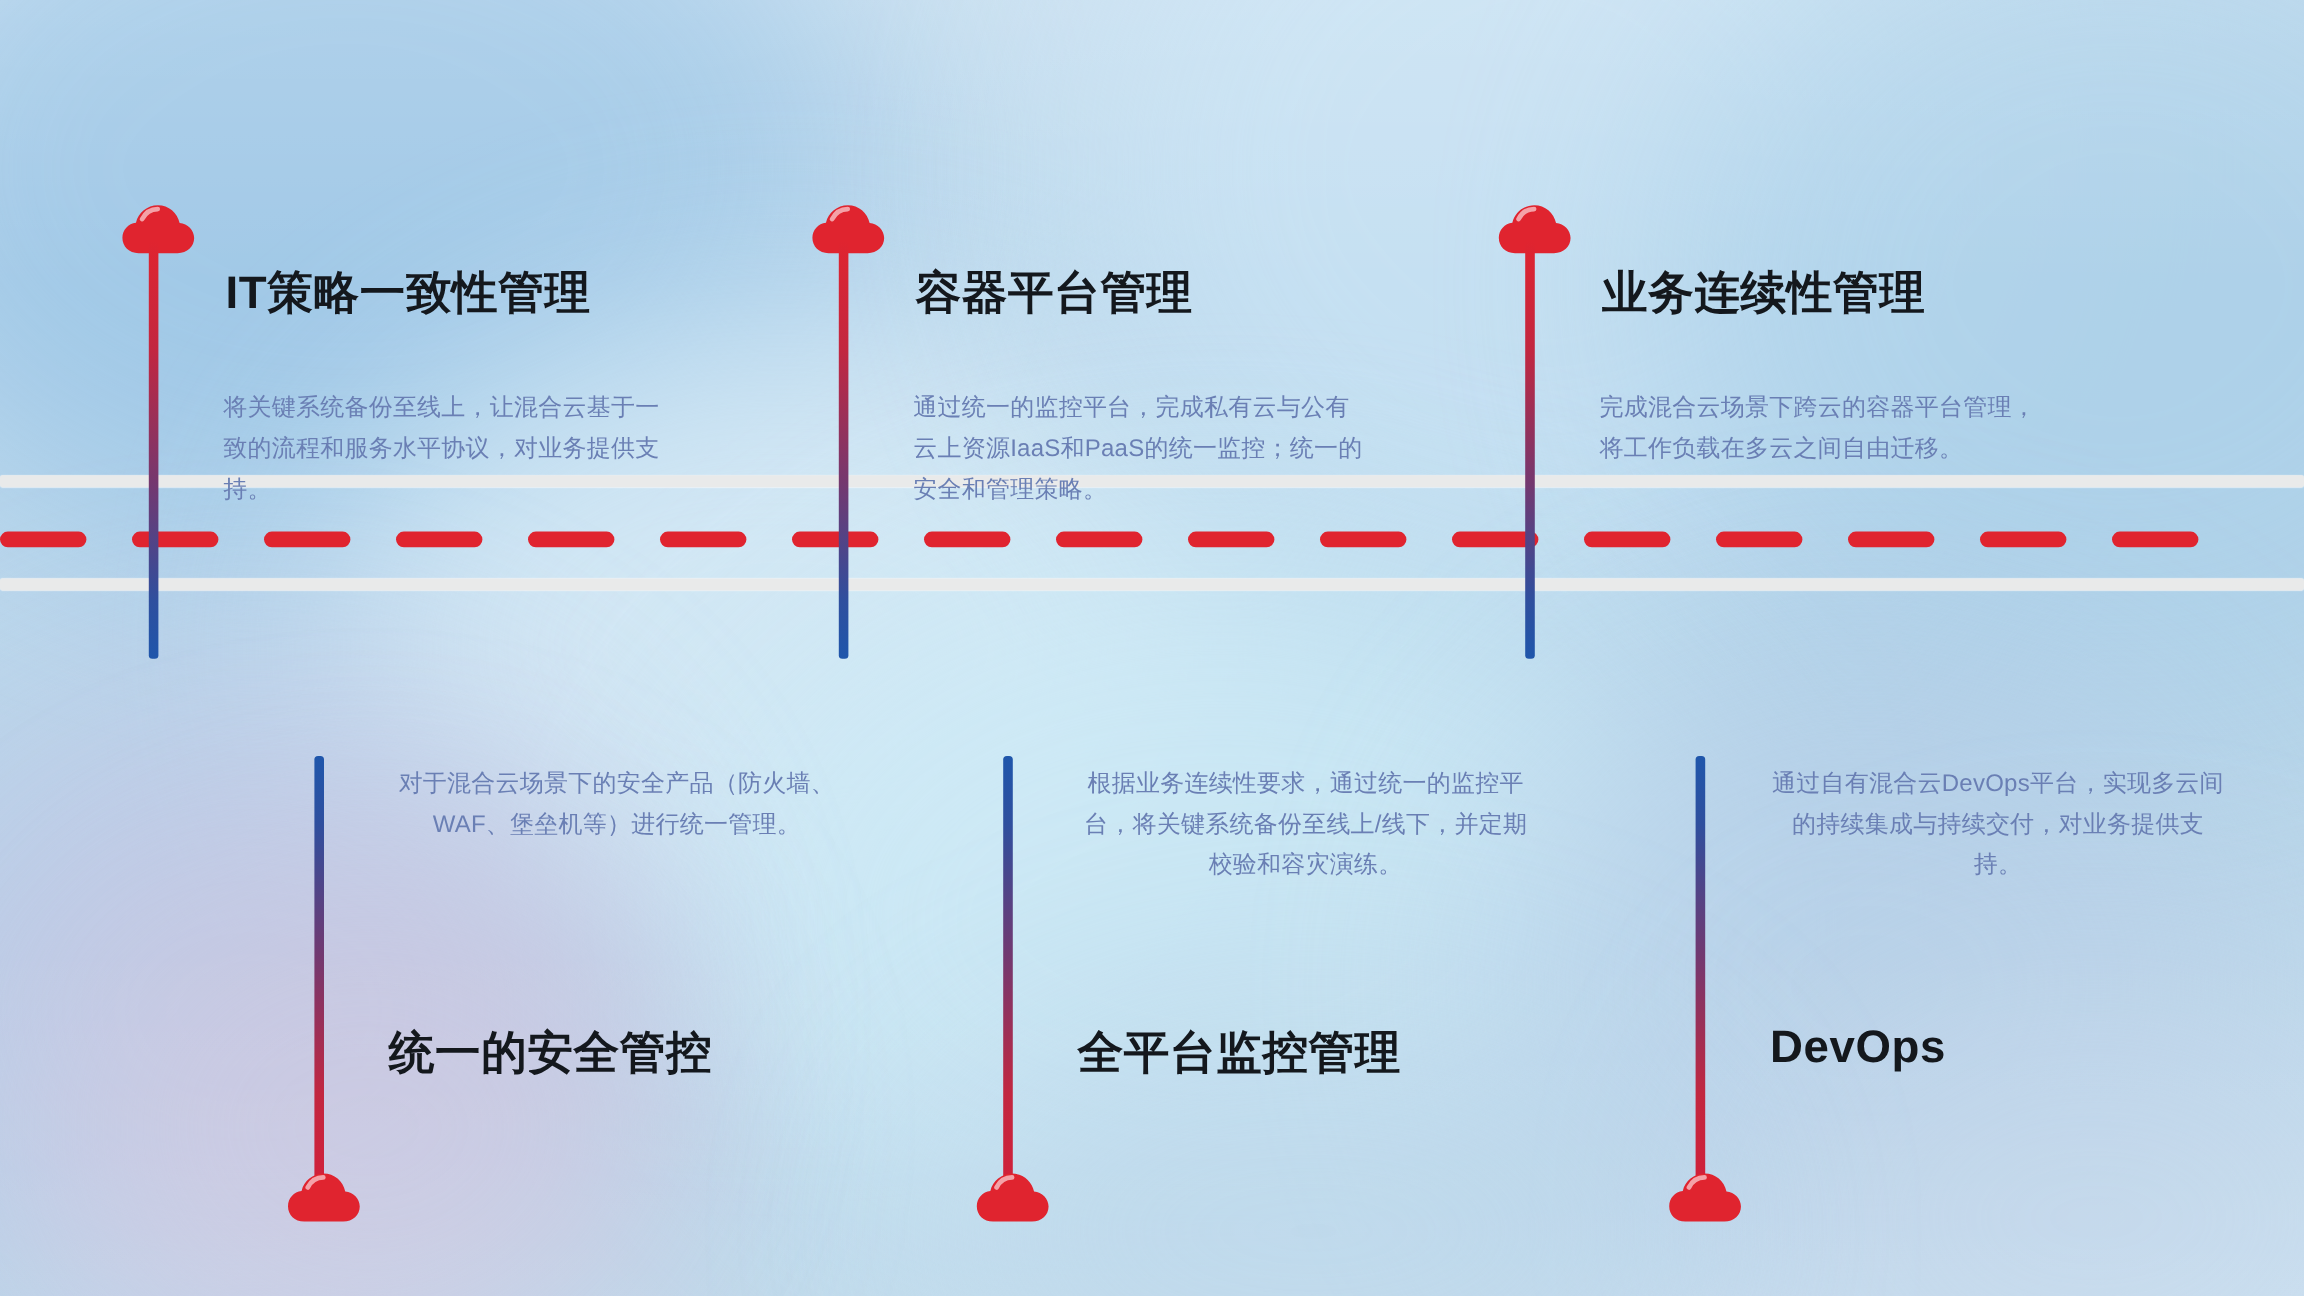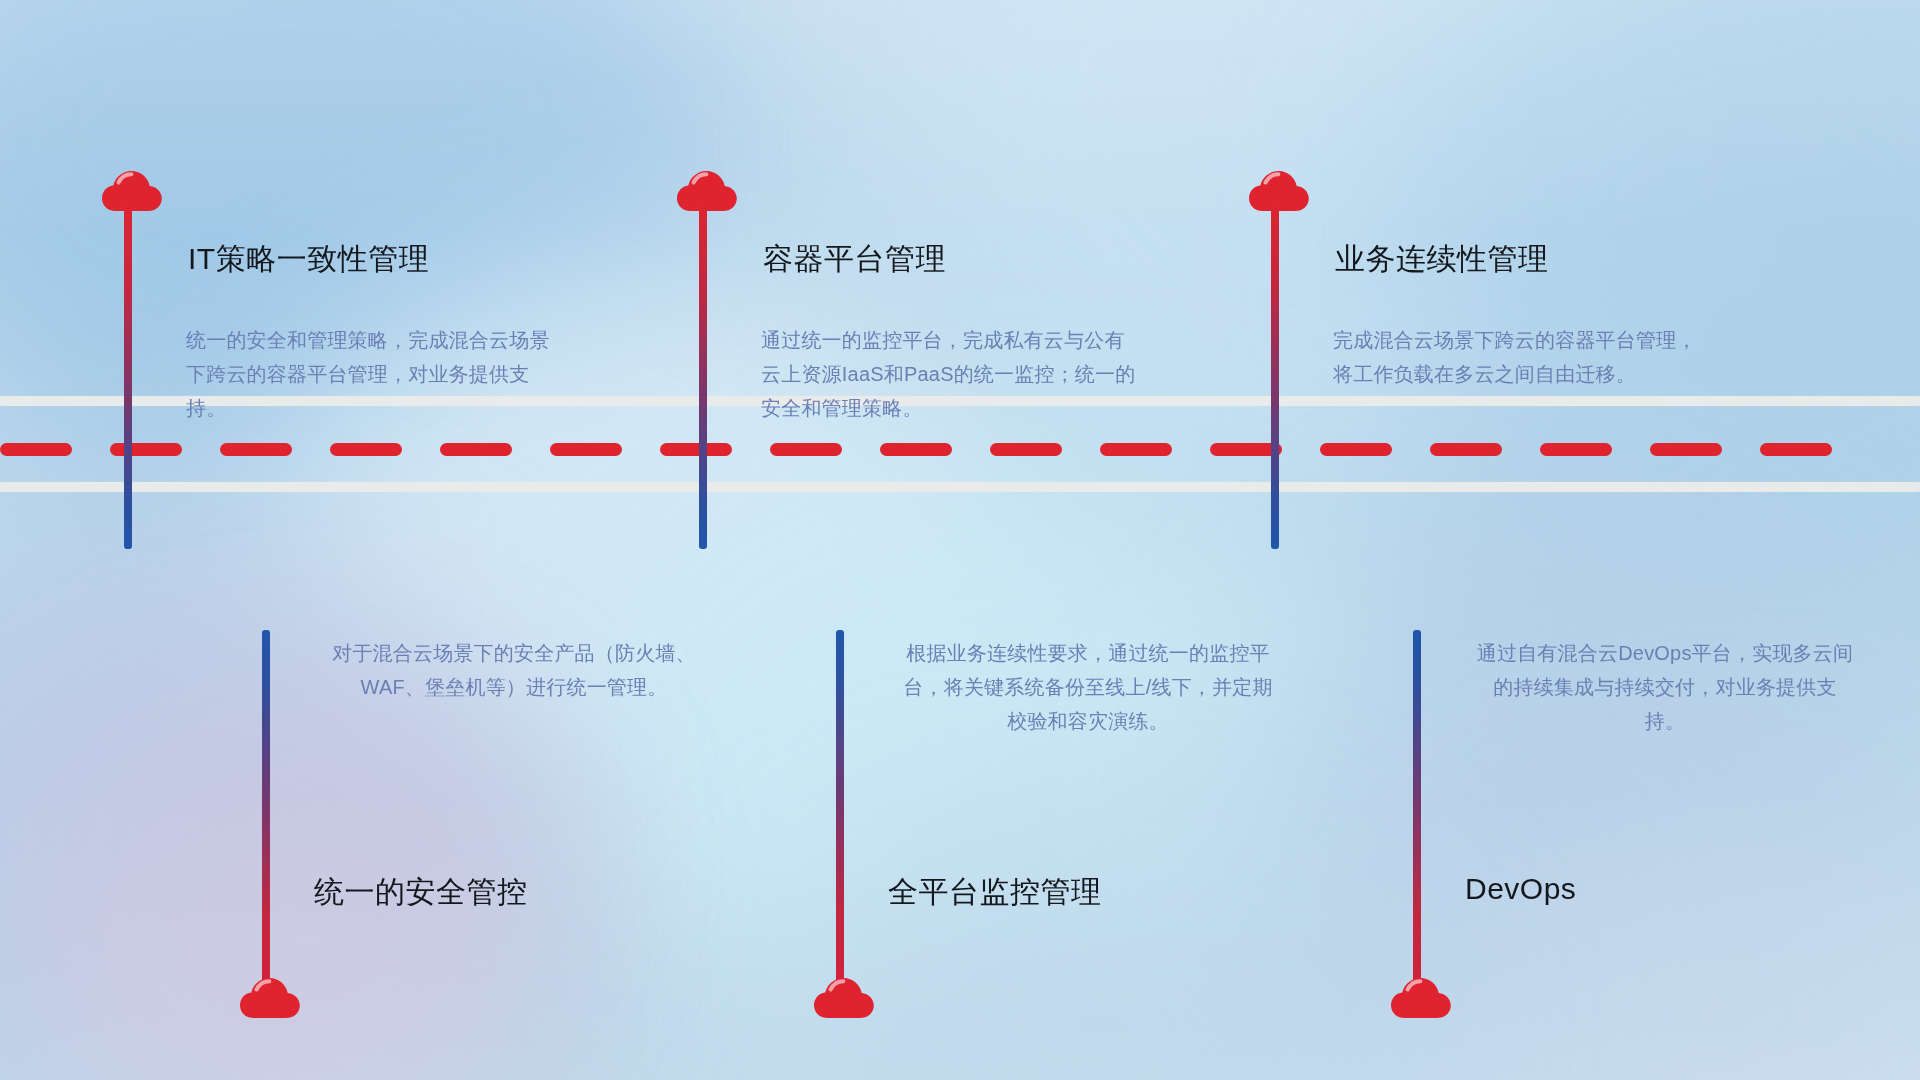--- a/index.html
+++ b/index.html
@@ -59,40 +59,40 @@
   .pin-line { position:absolute; width:8px; border-radius:3px; }
   .pin-line.down { background:linear-gradient(to bottom,#e0242f 0%,#c22740 26%,#74386f 58%,#2f4f9e 86%,#1f56ab 100%); }
   .pin-line.up   { background:linear-gradient(to bottom,#1f56ab 0%,#2f4f9e 16%,#74386f 48%,#c22740 80%,#d0213a 100%); }
 
   
   .cloud { position:absolute; width:62px; height:47px; }
   .cloud svg { display:block; width:100%; height:100%; }
 
   .col-title {
     position:absolute;
-    font-size:30px; font-weight:400; color:#14181d;
-    letter-spacing:.5px; white-space:nowrap;margin-top:20px;
+    font-size:38px; font-weight:700; color:#14181d;
+    letter-spacing:.5px; white-space:nowrap;
   }
   .col-body {
     position:absolute;
     font-size:20px; line-height:34px; color:#6a7fb4;
     letter-spacing:.2px;
   }
 
   
   .top .cloud    { top:0;   left:-27px; }
   .top .pin-line { top:36px; left:-4px; height:348px; }
   .top .col-title{ top:54px; left:60px; }
   .top .col-body { top:158px; left:58px; width:380px; }
 
   
   .bot .pin-line { top:0;   left:-4px; height:352px; }
   .bot .cloud    { top:342px; left:-27px; }
   .bot .col-body { top:6px; left:58px; width:380px;text-align:center; }
-  .bot .col-title{ top:222px; left:48px; }
+  .bot .col-title{ top:222px; left:58px; }
 </style>
 </head>
 <body>
 
 <div id="bg">
   <div class="bg-base"></div>
   <div class="bg-blob blob-a"></div>
   <div class="bg-blob blob-b"></div>
   <div class="bg-blob blob-c"></div>
   <div class="bg-blob blob-d"></div>
@@ -133,21 +133,21 @@
   <div class="cloud">
     <svg viewBox="0 0 62 47">
         <g>
       <path d="M14.5 46 C6.5 46 1 40.4 1 33.2 C1 26.6 5.9 21.3 12.3 20.6 C14.2 12.2 21.6 6 30.6 6 C39.5 6 47 12.4 48.7 20.9 C55.4 21.5 60.8 26.9 60.8 33.4 C60.8 40.5 55 46 47 46 Z" fill="#e0242f"></path>
       <path d="M17.5 17.5 C20.2 12.2 25.2 9.2 30.4 9.2" stroke="#f7b9bd" stroke-width="4" stroke-linecap="round" fill="none" opacity=".85"></path>
     </g>
       </svg>
   </div>
   <div class="pin-line down"></div>
   <div class="col-title">IT策略一致性管理</div>
-  <div class="col-body">统一的安全和管理策略，完成混合云场景下跨云的容器平台管理，对业务提供支持。</div>
+  <div class="col-body">将关键系统备份至线上，让混合云基于一致的流程和服务水平协议，对业务提供支持。</div>
 </div>
 
 <div class="col top" style="left:703px; top:165px;">
   <div class="cloud">
     <svg viewBox="0 0 62 47">
         <g>
       <path d="M14.5 46 C6.5 46 1 40.4 1 33.2 C1 26.6 5.9 21.3 12.3 20.6 C14.2 12.2 21.6 6 30.6 6 C39.5 6 47 12.4 48.7 20.9 C55.4 21.5 60.8 26.9 60.8 33.4 C60.8 40.5 55 46 47 46 Z" fill="#e0242f"></path>
       <path d="M17.5 17.5 C20.2 12.2 25.2 9.2 30.4 9.2" stroke="#f7b9bd" stroke-width="4" stroke-linecap="round" fill="none" opacity=".85"></path>
     </g>
       </svg>

